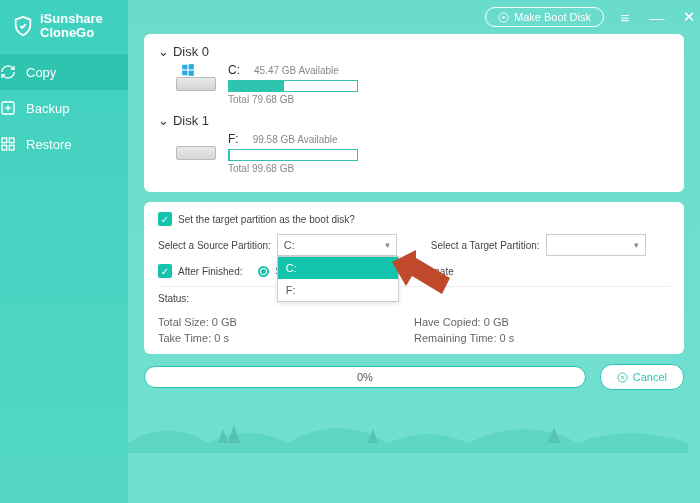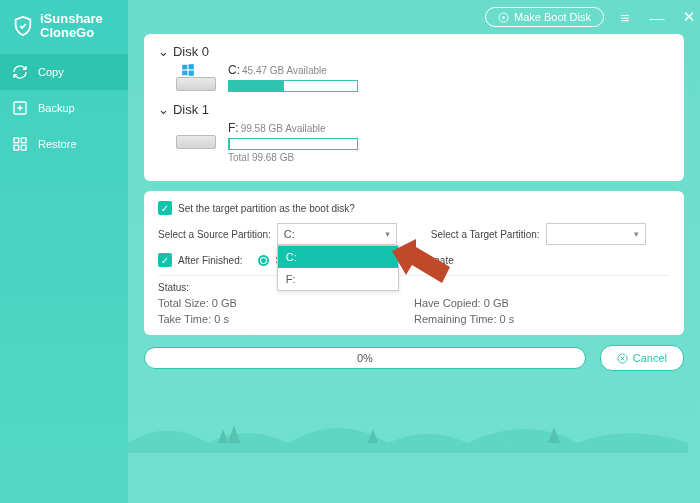--- a/index.html
+++ b/index.html
@@ -2,37 +2,37 @@
 <html><head>
 <meta charset="utf-8">
 <style>
   * { box-sizing: border-box; margin: 0; padding: 0; font-family: "Segoe UI", Arial, sans-serif; }
   body { width: 700px; height: 503px; overflow: hidden; background: #5ed6c8; position: relative; }
   .app { display: flex; width: 100%; height: 100%; }
   .sidebar { width: 128px; background: linear-gradient(180deg, #3fd0bf 0%, #55d7c6 100%); color: #fff; display: flex; flex-direction: column; }
   .logo { display: flex; align-items: center; gap: 6px; padding: 12px 10px 14px 12px; }
   .logo-icon { width: 22px; height: 22px; }
   .logo-text { font-size: 13px; line-height: 14px; font-weight: 600; }
-  .nav-item { display: flex; align-items: center; gap: 10px; padding: 10px 12px; font-size: 11px; cursor: pointer; }
+  .nav-item { display: flex; align-items: center; gap: 10px; padding: 10px 0; font-size: 13px; cursor: pointer; }
   .nav-item.active { background: #2ec4b0; }
   .nav-icon { width: 16px; height: 16px; flex: 0 0 16px; }
   .titlebar { position: absolute; top: 0; right: 0; height: 34px; display: flex; align-items: center; gap: 10px; }
   .make-boot { border: 1px solid #fff; border-radius: 12px; color: #fff; font-size: 11px; padding: 3px 12px; display: flex; align-items: center; gap: 5px; cursor: pointer; background: transparent; }
   .win-btn { color: #fff; width: 22px; text-align: center; font-size: 15px; cursor: pointer; }
   .main { flex: 1; background: linear-gradient(180deg,#6adccb 0%, #72e0d0 100%); position: relative; padding: 34px 16px 12px 16px; display: flex; flex-direction: column; gap: 10px; }
   .panel { background: #fff; border-radius: 6px; padding: 10px 14px; font-size: 12px; color: #555; position: relative; }
   .disk-block { margin-bottom: 8px; }
   .disk-head { display: flex; align-items: center; gap: 4px; font-size: 13px; color: #333; cursor: pointer; margin-bottom: 4px; }
   .disk-row { display: flex; align-items: flex-start; gap: 12px; padding-left: 18px; }
   .disk-icon { width: 40px; height: 28px; position: relative; }
   .disk-icon .plate { position: absolute; bottom: 0; left: 0; width: 40px; height: 14px; background: linear-gradient(#e9e9e9,#d4d4d4); border: 1px solid #bbb; border-radius: 2px; }
   .disk-icon .os { position: absolute; top: 0; left: 5px; width: 14px; height: 14px; }
   .disk-info { flex:1; }
   .disk-label { font-size: 12px; color: #333; }
-  .disk-avail { font-size: 10px; color: #888; margin-left: 2px; }
+  .disk-avail { font-size: 10px; color: #888; margin-left: 14px; }
   .bar { width: 130px; height: 12px; border: 1px solid #2ec4b0; margin: 3px 0 2px 0; position: relative; background: #fff; }
   .bar-fill { height: 100%; background: #2ec4b0; }
   .disk-total { font-size: 10px; color: #888; }
   .row { display: flex; align-items: center; gap: 6px; margin-bottom: 8px; flex-wrap: wrap; }
   .chk { width: 14px; height: 14px; background: #13c3ab; display: inline-flex; align-items: center; justify-content: center; color:#fff; font-size:10px; border-radius:2px; cursor:pointer; }
   .lbl { font-size: 10px; color: #444; }
   .select { border: 1px solid #ccc; height: 22px; font-size: 11px; padding: 0 6px; display: inline-flex; align-items: center; justify-content: space-between; background: #fff; cursor: pointer; position: relative; }
   .select.src { width: 120px; }
   .select.tgt { width: 100px; }
   .chev { font-size: 9px; color: #888; }
@@ -116,21 +116,21 @@
               <svg class="os" viewBox="0 0 24 24">
                 <rect x="2" y="3" width="9" height="8" fill="#29abe2"></rect>
                 <rect x="13" y="2" width="9" height="9" fill="#29abe2"></rect>
                 <rect x="2" y="13" width="9" height="8" fill="#29abe2"></rect>
                 <rect x="13" y="13" width="9" height="9" fill="#29abe2"></rect>
               </svg>
               <div class="plate"></div>
             </div>
             <div class="disk-info"><span class="disk-label">C:</span><span class="disk-avail">45.47 GB Available</span><div class="bar">
                 <div class="bar-fill" style="width:43%"></div>
-              </div></div>
+              </div><div class="disk-total">Total 79.68 GB</div></div>
           </div>
         </div>
         <div class="disk-block">
           <div class="disk-head">
             <span>⌄</span>
             <span>Disk 1</span>
           </div>
           <div class="disk-row">
             <div class="disk-icon">
               <div class="plate"></div>
@@ -167,21 +167,21 @@
       <div class="row">
         <span class="chk">✓</span>
         <span class="lbl">After Finished:</span>
         <span style="width:4px"></span>
         <span class="radio on"></span>
         <span class="lbl" style="width:14px;overflow:hidden;">Shutdown</span>
         <span style="width:130px"></span>
         <span class="lbl">mate</span>
       </div>
       <hr class="hr">
-      <div class="lbl" style="margin-bottom:4px">Status:</div>
+      <div class="lbl" style="margin-bottom:12px">Status:</div>
       <div class="status-grid">
         <div>Total Size: 0 GB</div>
         <div>Have Copied: 0 GB</div>
         <div>Take Time: 0 s</div>
         <div>Remaining Time: 0 s</div>
       </div>
 
       <svg class="arrow" style="left:248px; top:48px;" width="60" height="50" viewBox="0 0 60 50">
         <polygon points="0,12 24,0 24,8 58,28 50,44 20,26 14,36" fill="#c0492b"></polygon>
       </svg>

